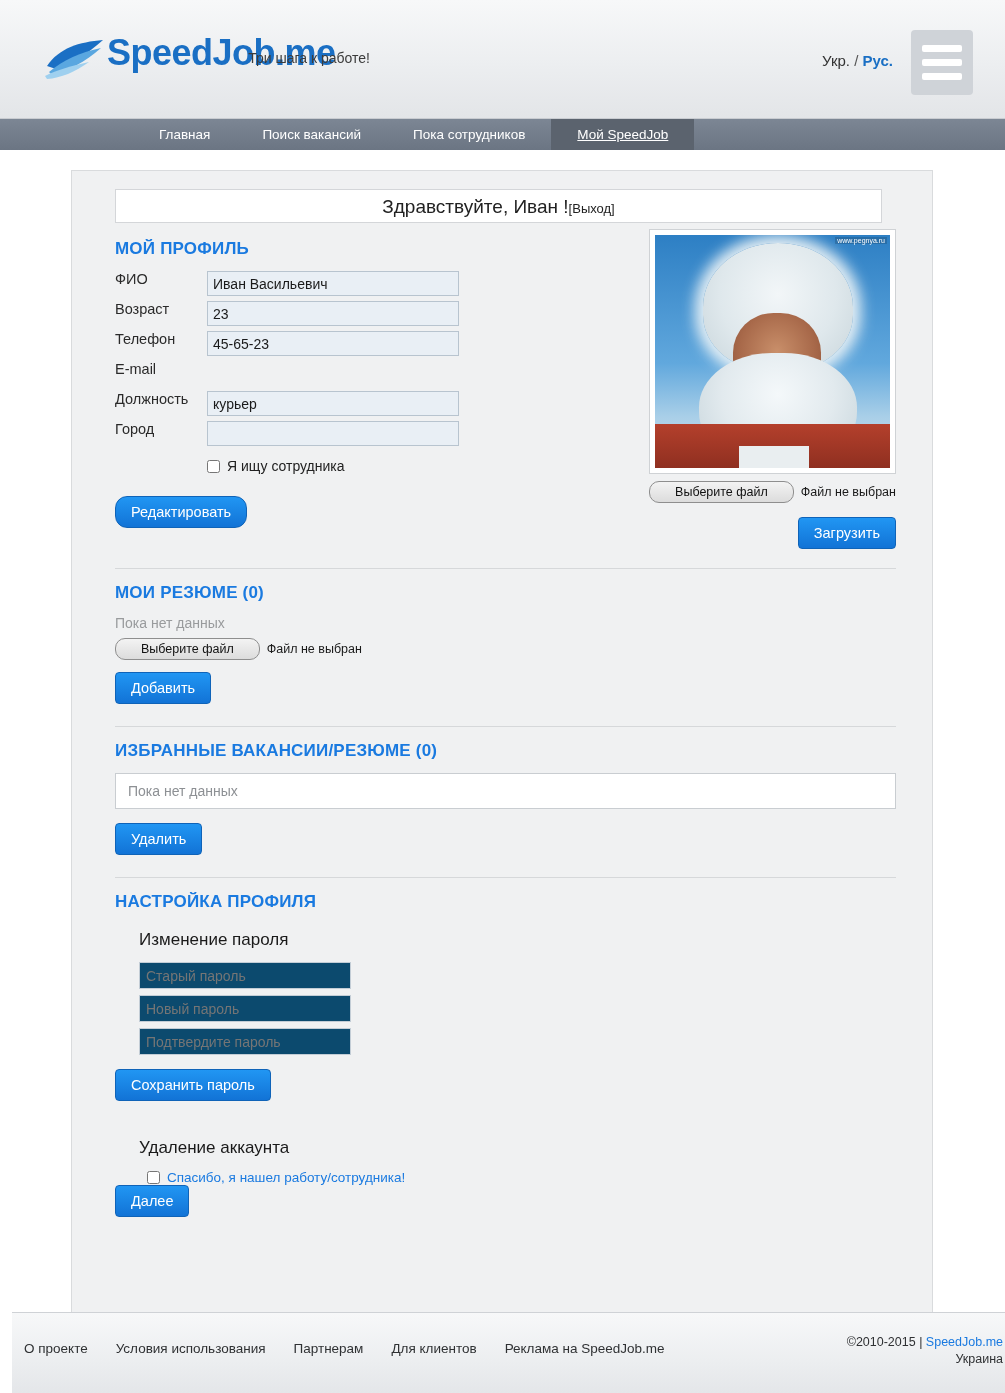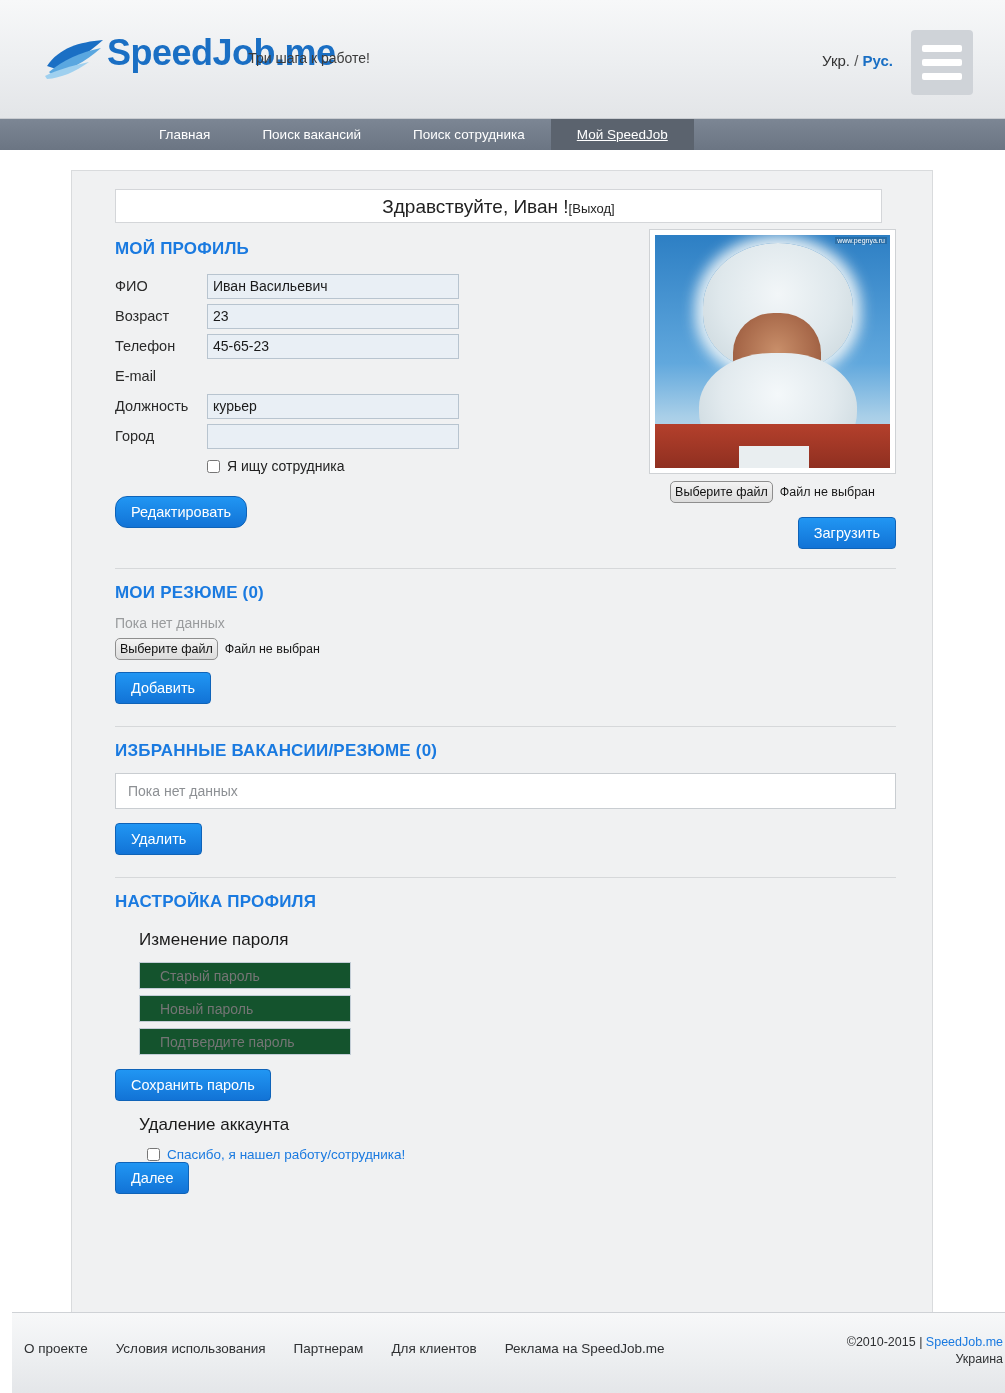--- a/index.html
+++ b/index.html
@@ -127,21 +127,21 @@
   }
   .hr {
     border: none;
     border-top: 1px solid #d6d8da;
     margin: 22px 0 14px 0;
   }
 
   
   .profile-row {
     display: flex;
-    align-items: center;
+    align-items: flex-start;
     height: 30px;
     margin-bottom: 0px;
   }
   .profile-label {
     width: 92px;
     font-size: 14.5px;
     color: #2a2a2a;
   }
   .profile-input {
     width: 252px;
@@ -241,22 +241,22 @@
     margin-top: 7px;
     font-size: 12.5px;
     color: #1a1a1a;
     display: flex;
     align-items: center;
     justify-content: center;
   }
   .file-btn {
     border: 1px solid #8e8e8e;
     background: linear-gradient(to bottom, #f3f3f3 0%, #dcdcdc 100%);
-    border-radius: 5px;
-    padding: 3px 4px;
+    border-radius: 10px;
+    padding: 3px 25px;
     font-size: 12.5px;
     color: #111;
     cursor: pointer;
     font-family: "Liberation Sans", sans-serif;
   }
   .file-name { margin-left: 7px; }
   .btn-upload {
     float: right;
     margin-top: 14px;
   }
@@ -284,23 +284,23 @@
     font-size: 17px;
     font-weight: normal;
     color: #1a1a1a;
     margin: 18px 0 12px 24px;
   }
   .pw-input {
     display: block;
     width: 212px;
     height: 27px;
     border: 1px solid #c3cdd6;
-    background: #14532d;
+    background: #0c4a6e;
     margin: 0 0 6px 24px;
-    padding: 2px 20px;
+    padding: 2px 6px;
     font-size: 14px;
     color: #9aa4ae;
     font-family: "Liberation Sans", sans-serif;
   }
   .btn-savepw { margin: 8px 0 0 0; }
   .del-row {
     display: flex;
     align-items: center;
     margin: 8px 0 0 32px;
     font-size: 13.5px;
@@ -361,21 +361,21 @@
   <div class="burger">
     <span></span>
       <span></span>
       <span></span>
   </div>
 </div>
 
 <div class="nav">
   <a href="#" class="nav-item">Главная</a>
   <a href="#" class="nav-item">Поиск вакансий</a>
-  <a href="#" class="nav-item">Поиск сотрудника</a>
+  <a href="#" class="nav-item">Пока сотрудников</a>
   <a href="#" class="nav-item active">Мой SpeedJob</a>
 </div>
 
 <div class="page">
   <div class="content">
 
     <div class="greet-bar">
       <span>Здравствуйте, Иван !</span><span class="logout">[Выход]</span>
     </div>
 
@@ -456,21 +456,21 @@
     <hr class="hr">
 
     
     <h2 class="section">НАСТРОЙКА ПРОФИЛЯ</h2>
     <h3 class="sub">Изменение пароля</h3>
     <input class="pw-input" type="text" placeholder="Старый пароль" style="">
     <input class="pw-input" type="text" placeholder="Новый пароль" style="">
     <input class="pw-input" type="text" placeholder="Подтвердите пароль" style="">
     <button class="btn btn-savepw">Сохранить пароль</button>
 
-    <h3 class="sub" style="margin-top:14px;">Удаление аккаунта</h3>
+    <h3 class="sub" style="margin-top:37px;">Удаление аккаунта</h3>
     <div class="del-row">
       <input type="checkbox" style="">
       <a href="#">Спасибо, я нашел работу/сотрудника!</a>
     </div>
     <button class="btn" style="">Далее</button>
 
   </div>
 </div>
 
 <div class="footer">

